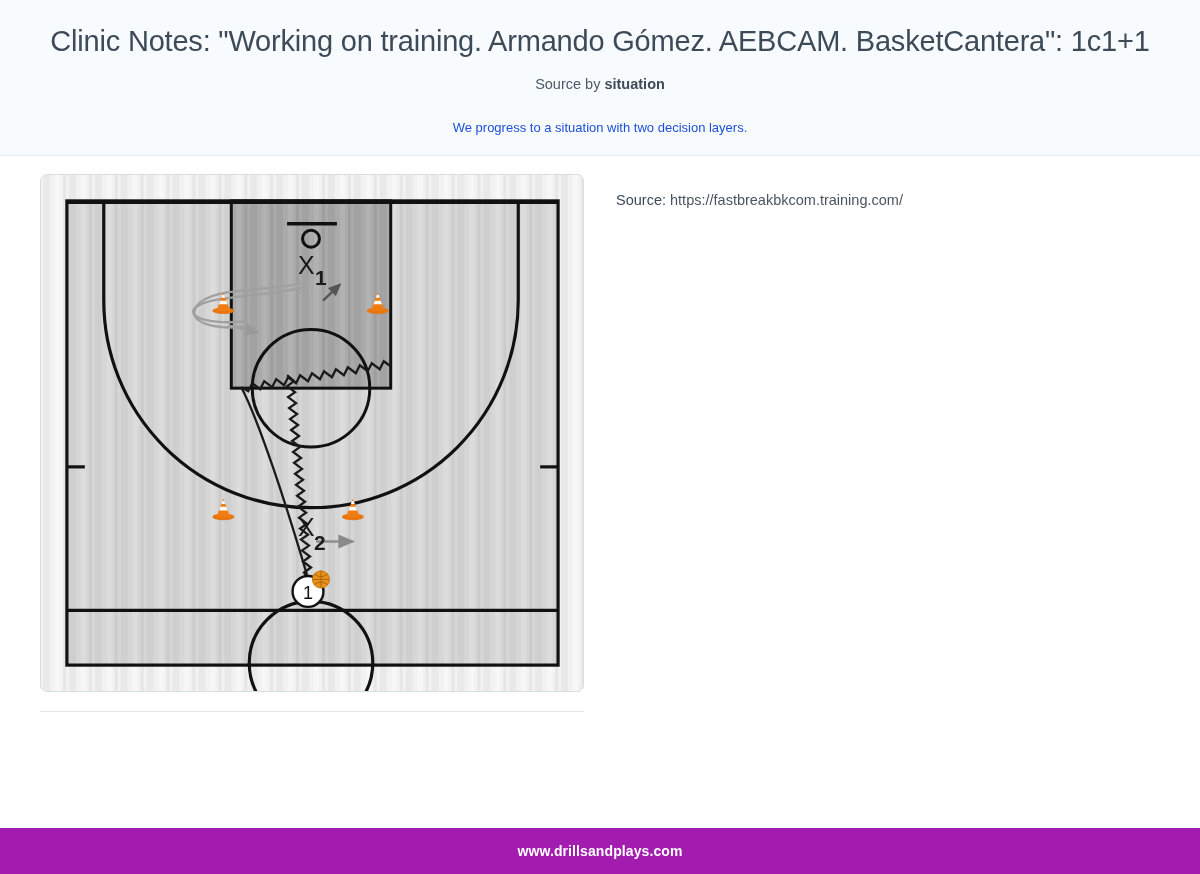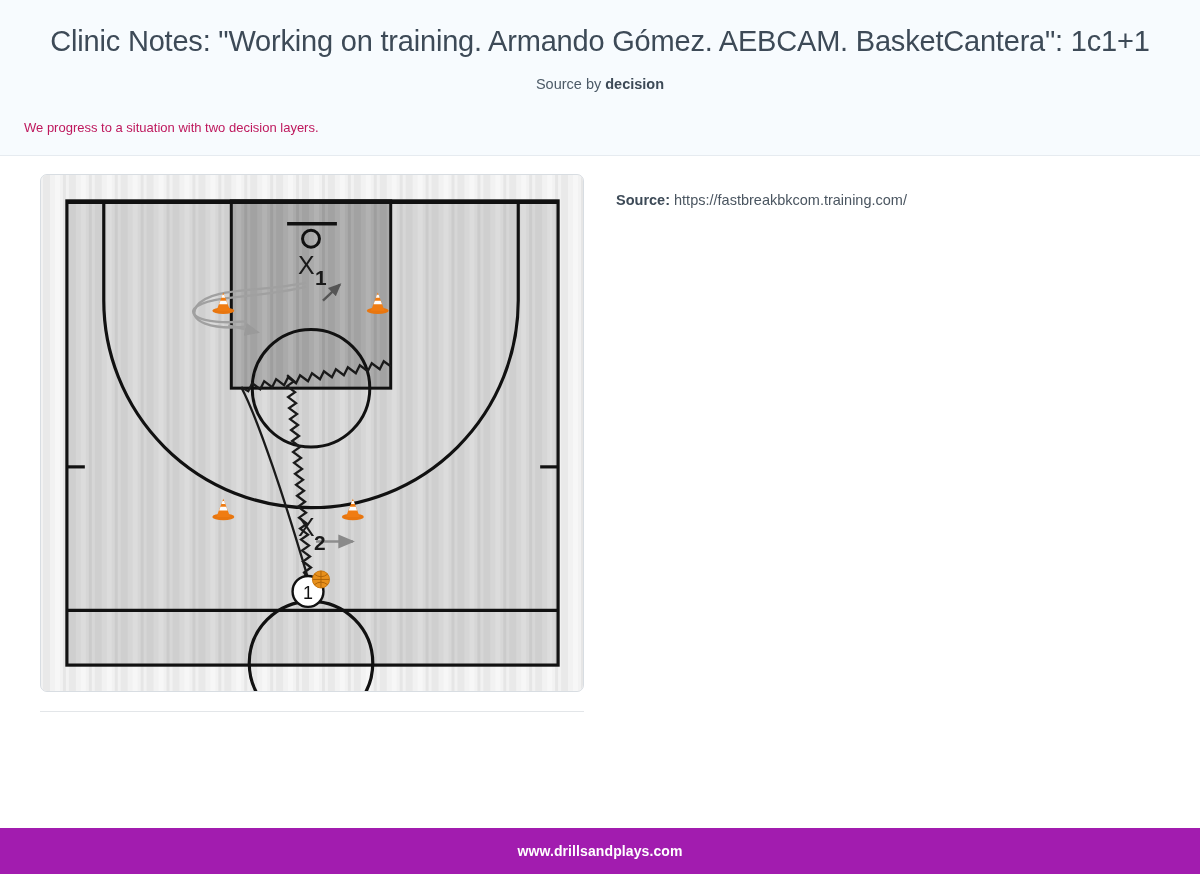--- a/index.html
+++ b/index.html
@@ -30,37 +30,37 @@
   }
   .created{
     margin:16px 0 0 0;
     text-align:center;
     font-size:14.5px;
     color:#4c5a67;
   }
   .created b{font-weight:700;color:#3d4a57;}
   .desc{
     margin:28px 0 0 0;
-    text-align:left;
+    text-align:center;
     font-size:13px;
-    color:#be185d;
+    color:#1d4ed8;
   }
 
   
   .body{
     flex:1;
     display:flex;
     padding:18px 0 0 0;
     box-sizing:border-box;
   }
   .left-col{width:600px;box-sizing:border-box;padding:0 16px 0 40px;}
   .right-col{flex:1;box-sizing:border-box;padding:18px 20px 0 16px;}
 
   .source-line{font-size:14.5px;color:#3d4a57;}
-  .source-line b{font-weight:700;}
+  .source-line b{font-weight:400;}
   .source-url{color:#4a5560;}
 
   
   .court-frame{
     width:544px;height:518px;
     border:1px solid #d8dde2;
     border-radius:7px;
     background:#f2f2f2;
     box-sizing:border-box;
     overflow:hidden;
@@ -86,21 +86,21 @@
   }
 </style>
 </head>
 <body>
 
 <div class="page">
 
   <div class="header">
     <h1 class="title">Clinic Notes: "Working on training. Armando Gómez. AEBCAM. BasketCantera": 1c1+1</h1>
     <p class="created">
-      <span>Source by </span><b>decision</b>
+      <span>Source by </span><b>situation</b>
     </p>
     <p class="desc">We progress to a situation with two decision layers.</p>
   </div>
 
   <div class="body">
 
     <div class="left-col">
 
       <div class="court-frame">
         <svg class="court-svg" viewBox="0 0 544 518" preserveAspectRatio="none">

